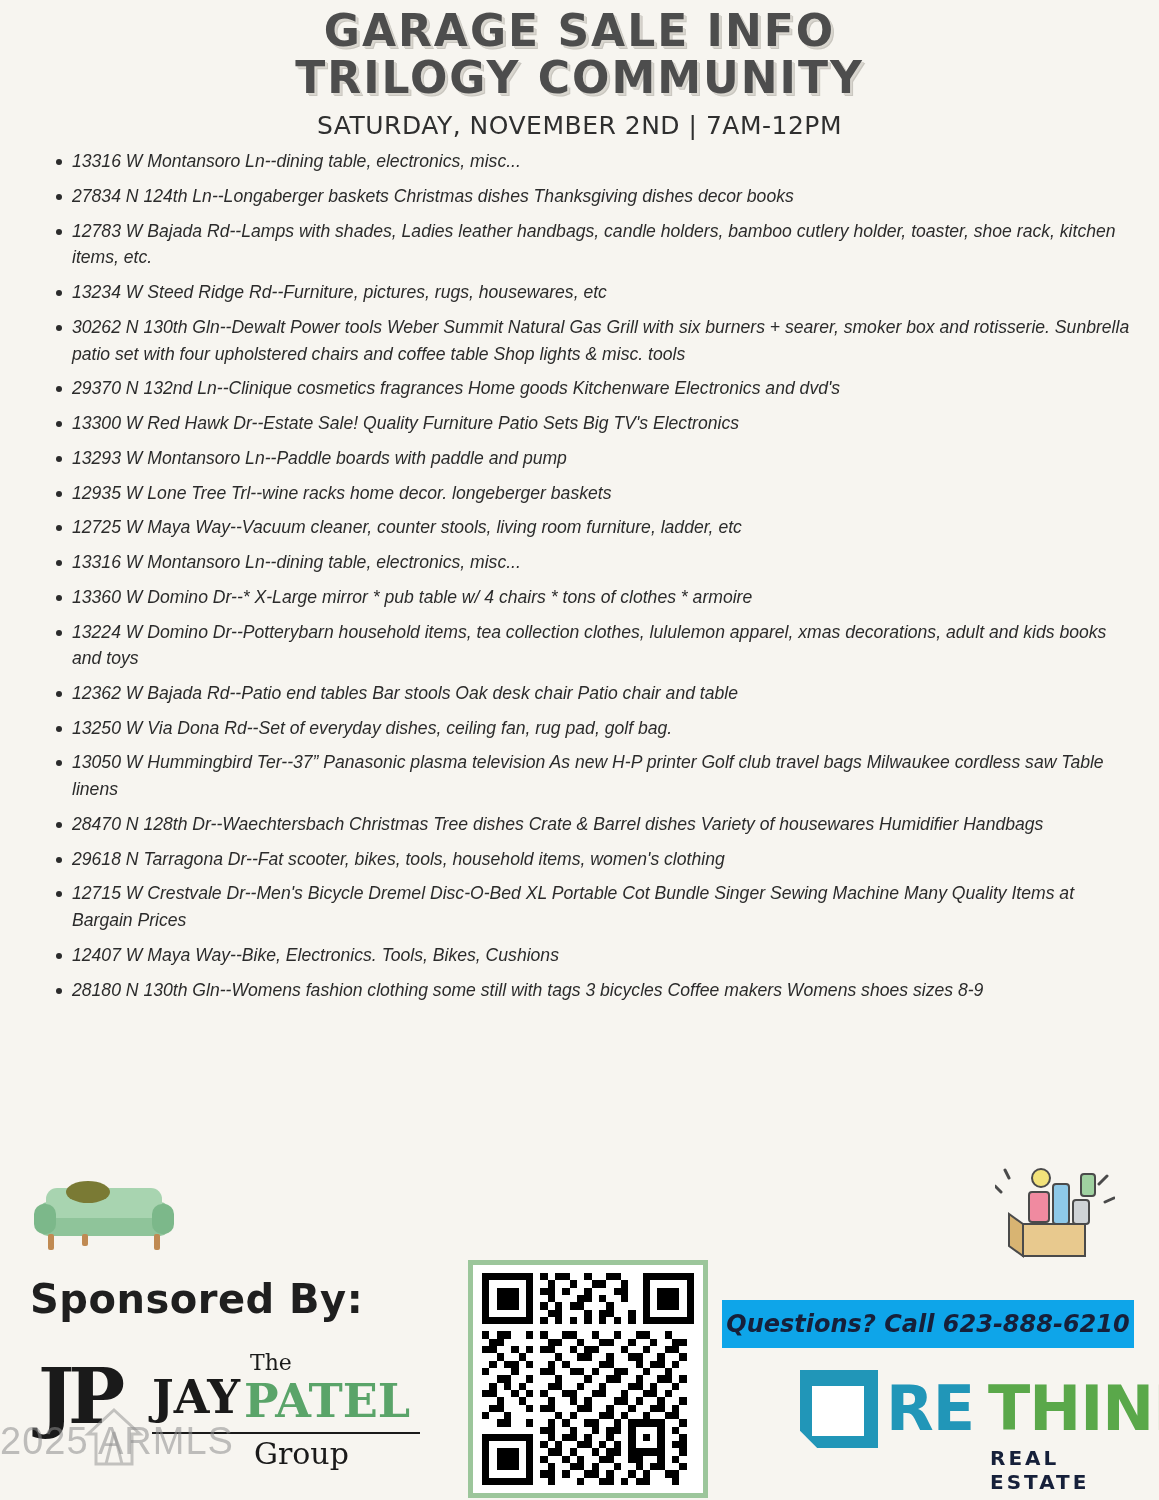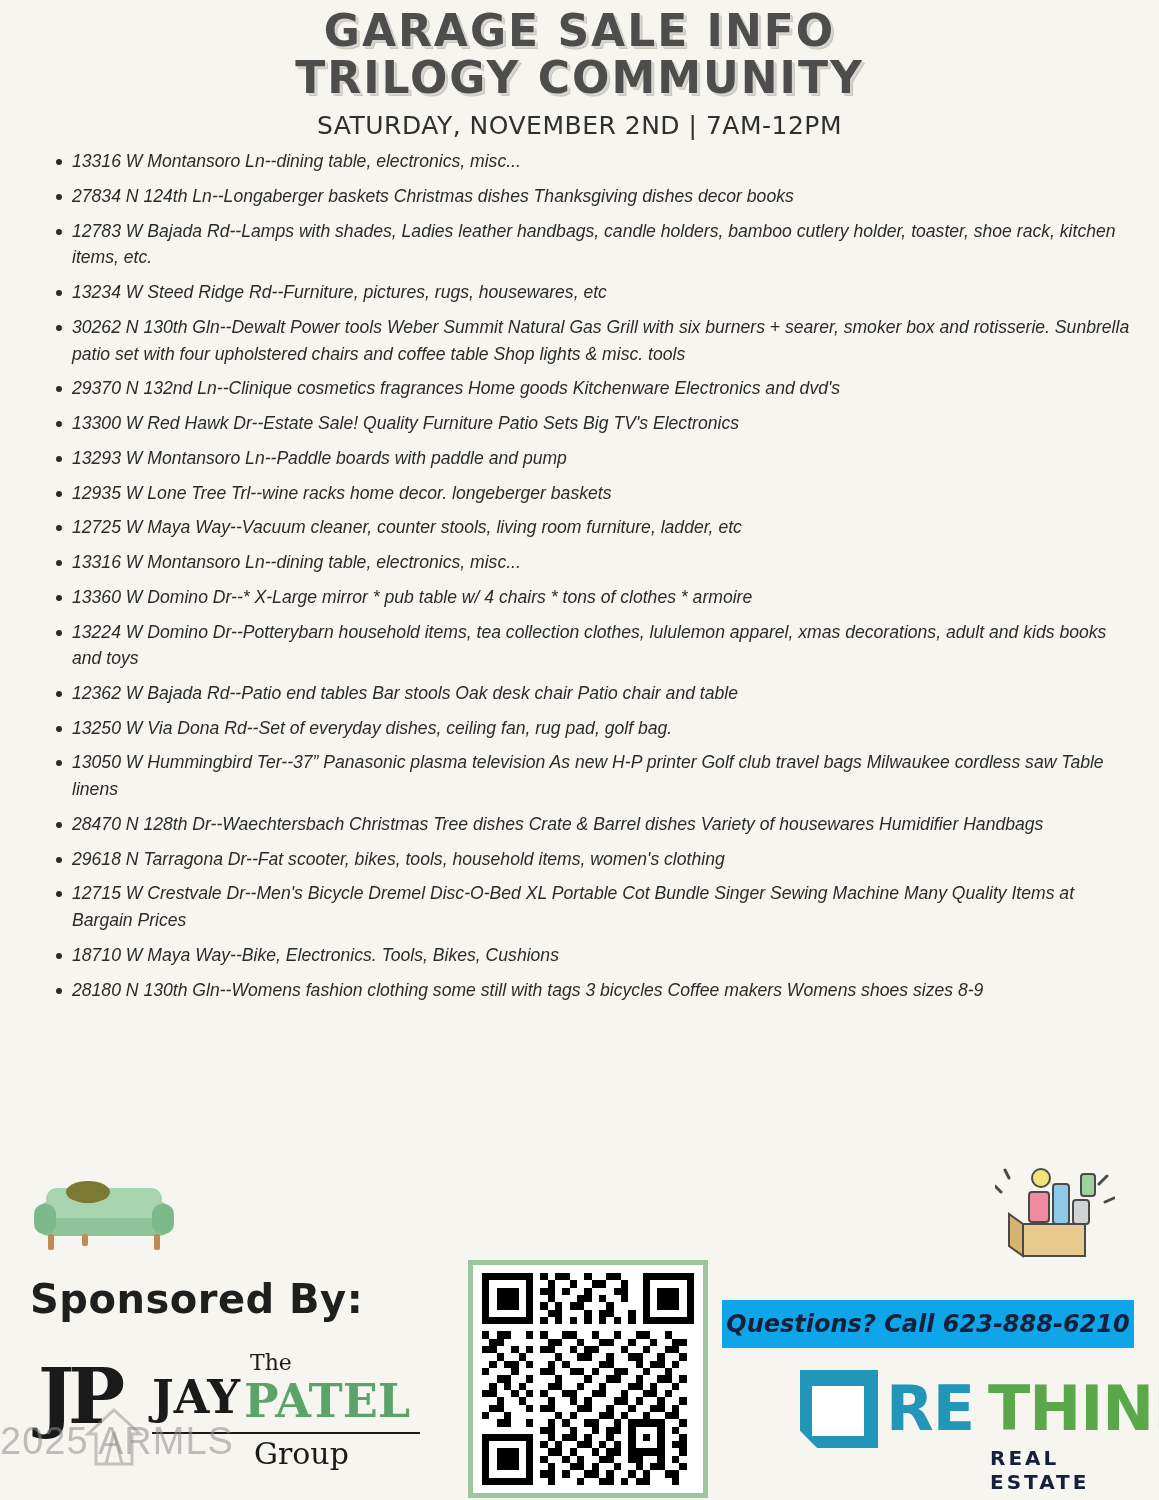--- a/index.html
+++ b/index.html
@@ -203,21 +203,21 @@
     <li>12725 W Maya Way--Vacuum cleaner, counter stools, living room furniture, ladder, etc</li>
     <li>13316 W Montansoro Ln--dining table, electronics, misc...</li>
     <li>13360 W Domino Dr--* X-Large mirror * pub table w/ 4 chairs * tons of clothes * armoire</li>
     <li>13224 W Domino Dr--Potterybarn household items, tea collection clothes, lululemon apparel, xmas decorations, adult and kids books and toys</li>
     <li>12362 W Bajada Rd--Patio end tables Bar stools Oak desk chair Patio chair and table</li>
     <li>13250 W Via Dona Rd--Set of everyday dishes, ceiling fan, rug pad, golf bag.</li>
     <li>13050 W Hummingbird Ter--37” Panasonic plasma television As new H-P printer Golf club travel bags Milwaukee cordless saw Table linens</li>
     <li>28470 N 128th Dr--Waechtersbach Christmas Tree dishes Crate &amp; Barrel dishes Variety of housewares Humidifier Handbags</li>
     <li>29618 N Tarragona Dr--Fat scooter, bikes, tools, household items, women's clothing</li>
     <li>12715 W Crestvale Dr--Men's Bicycle Dremel Disc-O-Bed XL Portable Cot Bundle Singer Sewing Machine Many Quality Items at Bargain Prices</li>
-    <li>18710 W Maya Way--Bike, Electronics. Tools, Bikes, Cushions</li>
+    <li>12407 W Maya Way--Bike, Electronics. Tools, Bikes, Cushions</li>
     <li>28180 N 130th Gln--Womens fashion clothing some still with tags 3 bicycles Coffee makers Womens shoes sizes 8-9</li>
   </ul>
 </div>
 
 <div class="footer">
 
   <svg class="couch" viewBox="0 0 148 86">
     <rect x="8" y="32" width="132" height="34" rx="10" fill="#8fc49a"></rect>
     <rect x="16" y="18" width="116" height="30" rx="11" fill="#a8d4b0"></rect>
     <rect x="4" y="34" width="22" height="30" rx="10" fill="#7cb88a"></rect>

